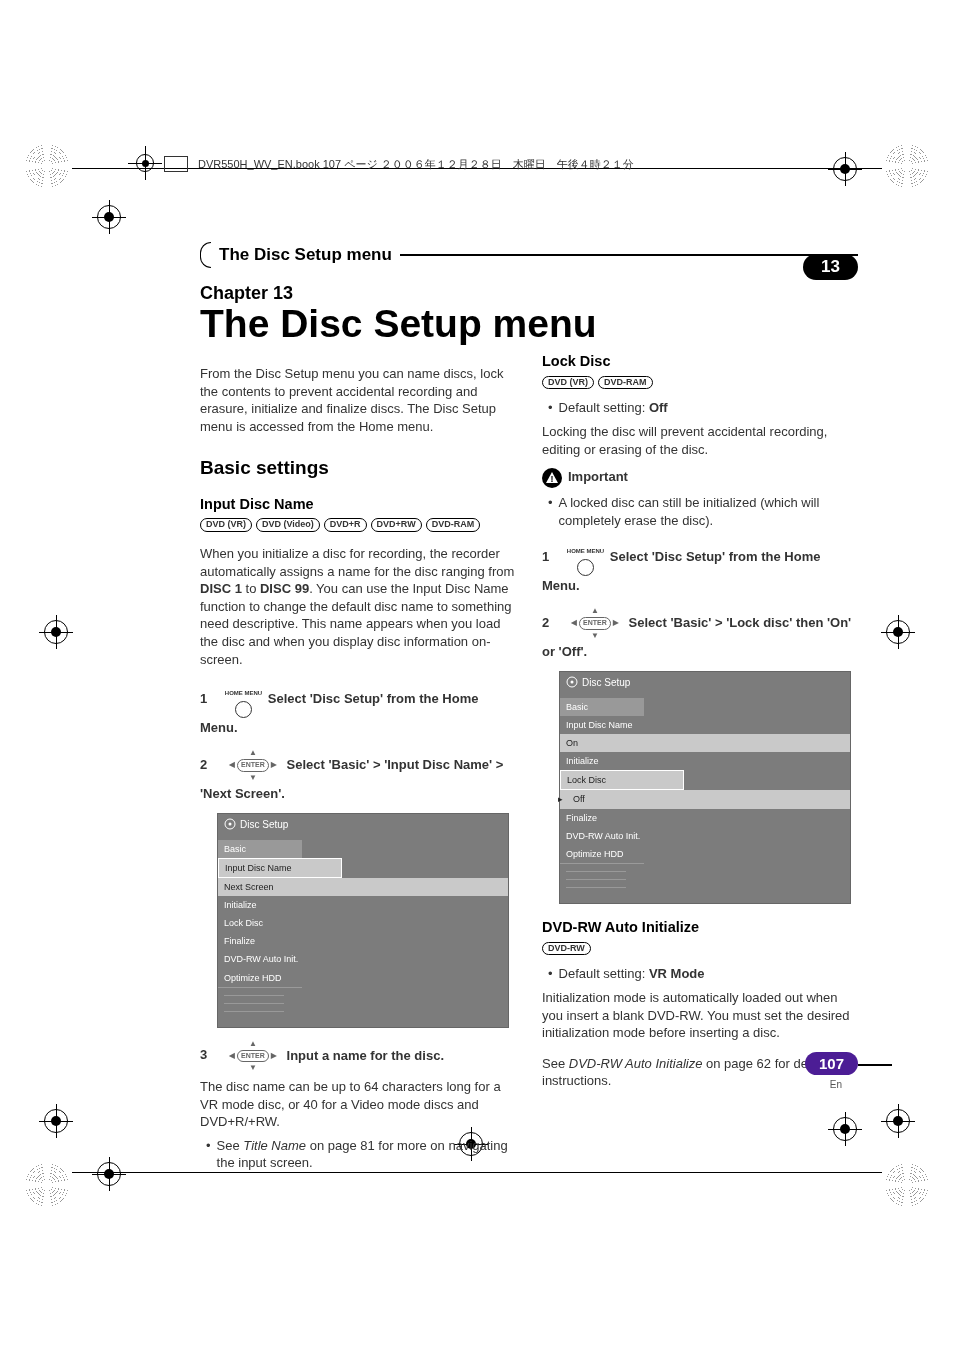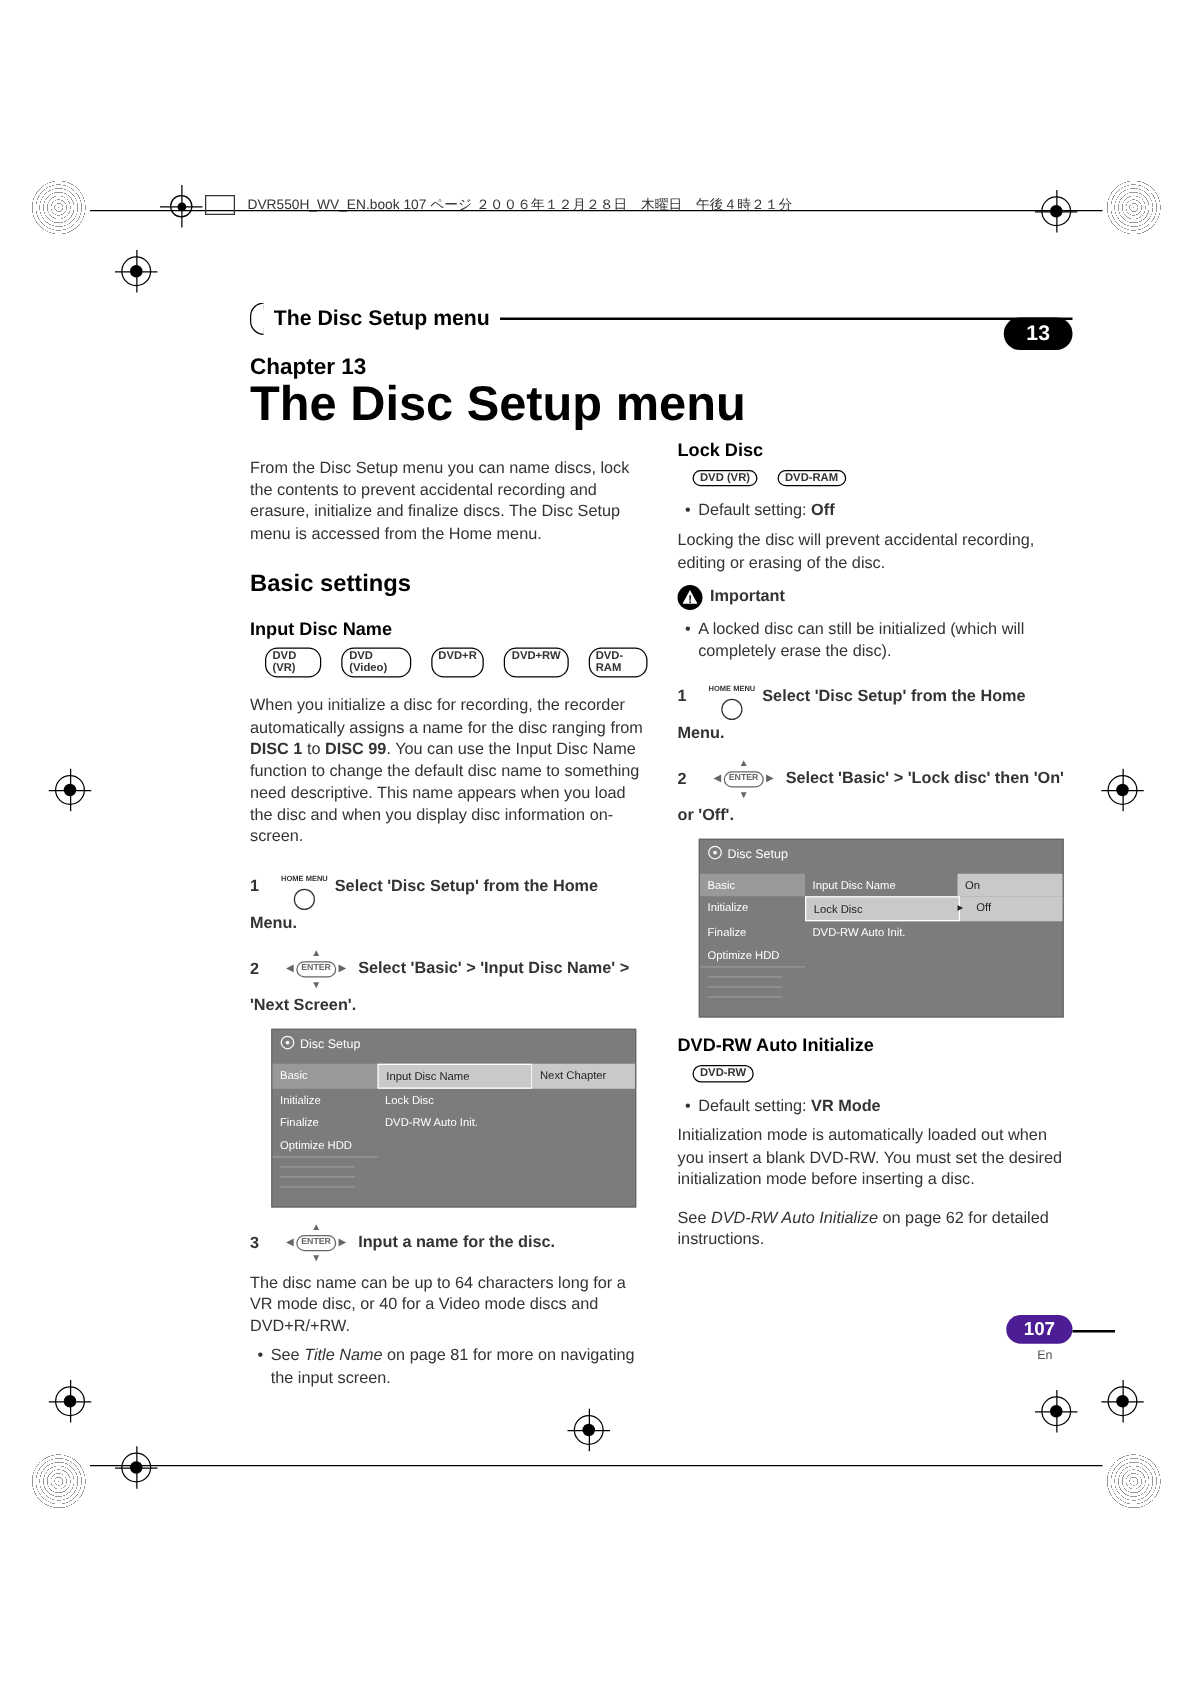--- a/index.html
+++ b/index.html
@@ -42,21 +42,21 @@
     background:
       repeating-radial-gradient(circle at center, #444 0 0.5px, transparent 0.5px 3px);
     opacity: 0.55;
   }
   .header-line {
     position: absolute;
     left: 136px;
     top: 156px;
     height: 16px;
     display: flex;
-    align-items: flex-start;
+    align-items: flex-end;
     gap: 10px;
     font-size: 11px;
     color: #333;
   }
   .header-book {
     width: 22px; height: 14px; border: 1px solid #333; position: relative;
   }
   .title-row {
     position: absolute;
     left: 200px;
@@ -138,21 +138,20 @@
     gap: 4px;
     margin: 4px 0 10px 0;
   }
   .badge {
     border: 0.8px solid #000;
     border-radius: 10px;
     padding: 1px 5px;
     font-size: 9px;
     font-weight: bold;
     line-height: 1.1;
-    margin-left: 12px;
   }
   .bullet-row { display: flex; margin: 6px 0; }
   .bullet-dot { margin: 0 6px; }
   .step {
     margin: 10px 0 4px 0;
     line-height: 1.5;
   }
   .step b { font-weight: bold; }
   .step-num { font-weight: bold; margin-right: 12px; }
   .home-icon {
@@ -187,21 +186,21 @@
     color: #fff;
     font-size: 9px;
     margin: 10px 17px;
     border: 1px solid #666;
   }
   .osd-header {
     padding: 4px 6px 8px 6px;
     font-size: 10px;
   }
   .osd-header svg { vertical-align: -2px; margin-right: 4px;}
-  .osd-row { display: flex; }
+  .osd-row { display: flex; flex-direction: column; }
   .osd-col1 { width: 72px; padding: 3px 6px; }
   .osd-col2 { width: 110px; padding: 3px 6px; }
   .osd-col3 { flex: 1; padding: 3px 6px; }
   .osd-hl { background: #c9c9c9; color: #222; }
   .osd-sel { background: #999; color: #fff; }
   .important-row {
     display: flex;
     align-items: flex-start;
     gap: 6px;
     margin: 10px 0 4px 0;
@@ -360,21 +359,21 @@
       <div class="osd">
         <div class="osd-header">
           <svg width="12" height="12">
               <circle cx="6" cy="6" r="5" fill="none" stroke="#fff" stroke-width="1"></circle>
               <circle cx="6" cy="6" r="1.5" fill="#fff"></circle>
             </svg><span>Disc Setup</span>
         </div>
         <div class="osd-row">
           <div class="osd-col1 osd-sel">Basic</div>
           <div class="osd-col2 osd-hl" style="border:0.5px solid #fff;">Input Disc Name</div>
-          <div class="osd-col3 osd-hl">Next Chapter</div>
+          <div class="osd-col3 osd-hl">Next Screen</div>
         </div>
         <div class="osd-row">
             <div class="osd-col1">Initialize</div>
             <div class="osd-col2">Lock Disc</div>
           </div>
         <div class="osd-row">
             <div class="osd-col1">Finalize</div>
             <div class="osd-col2">DVD-RW Auto Init.</div>
           </div>
         <div class="osd-row">

